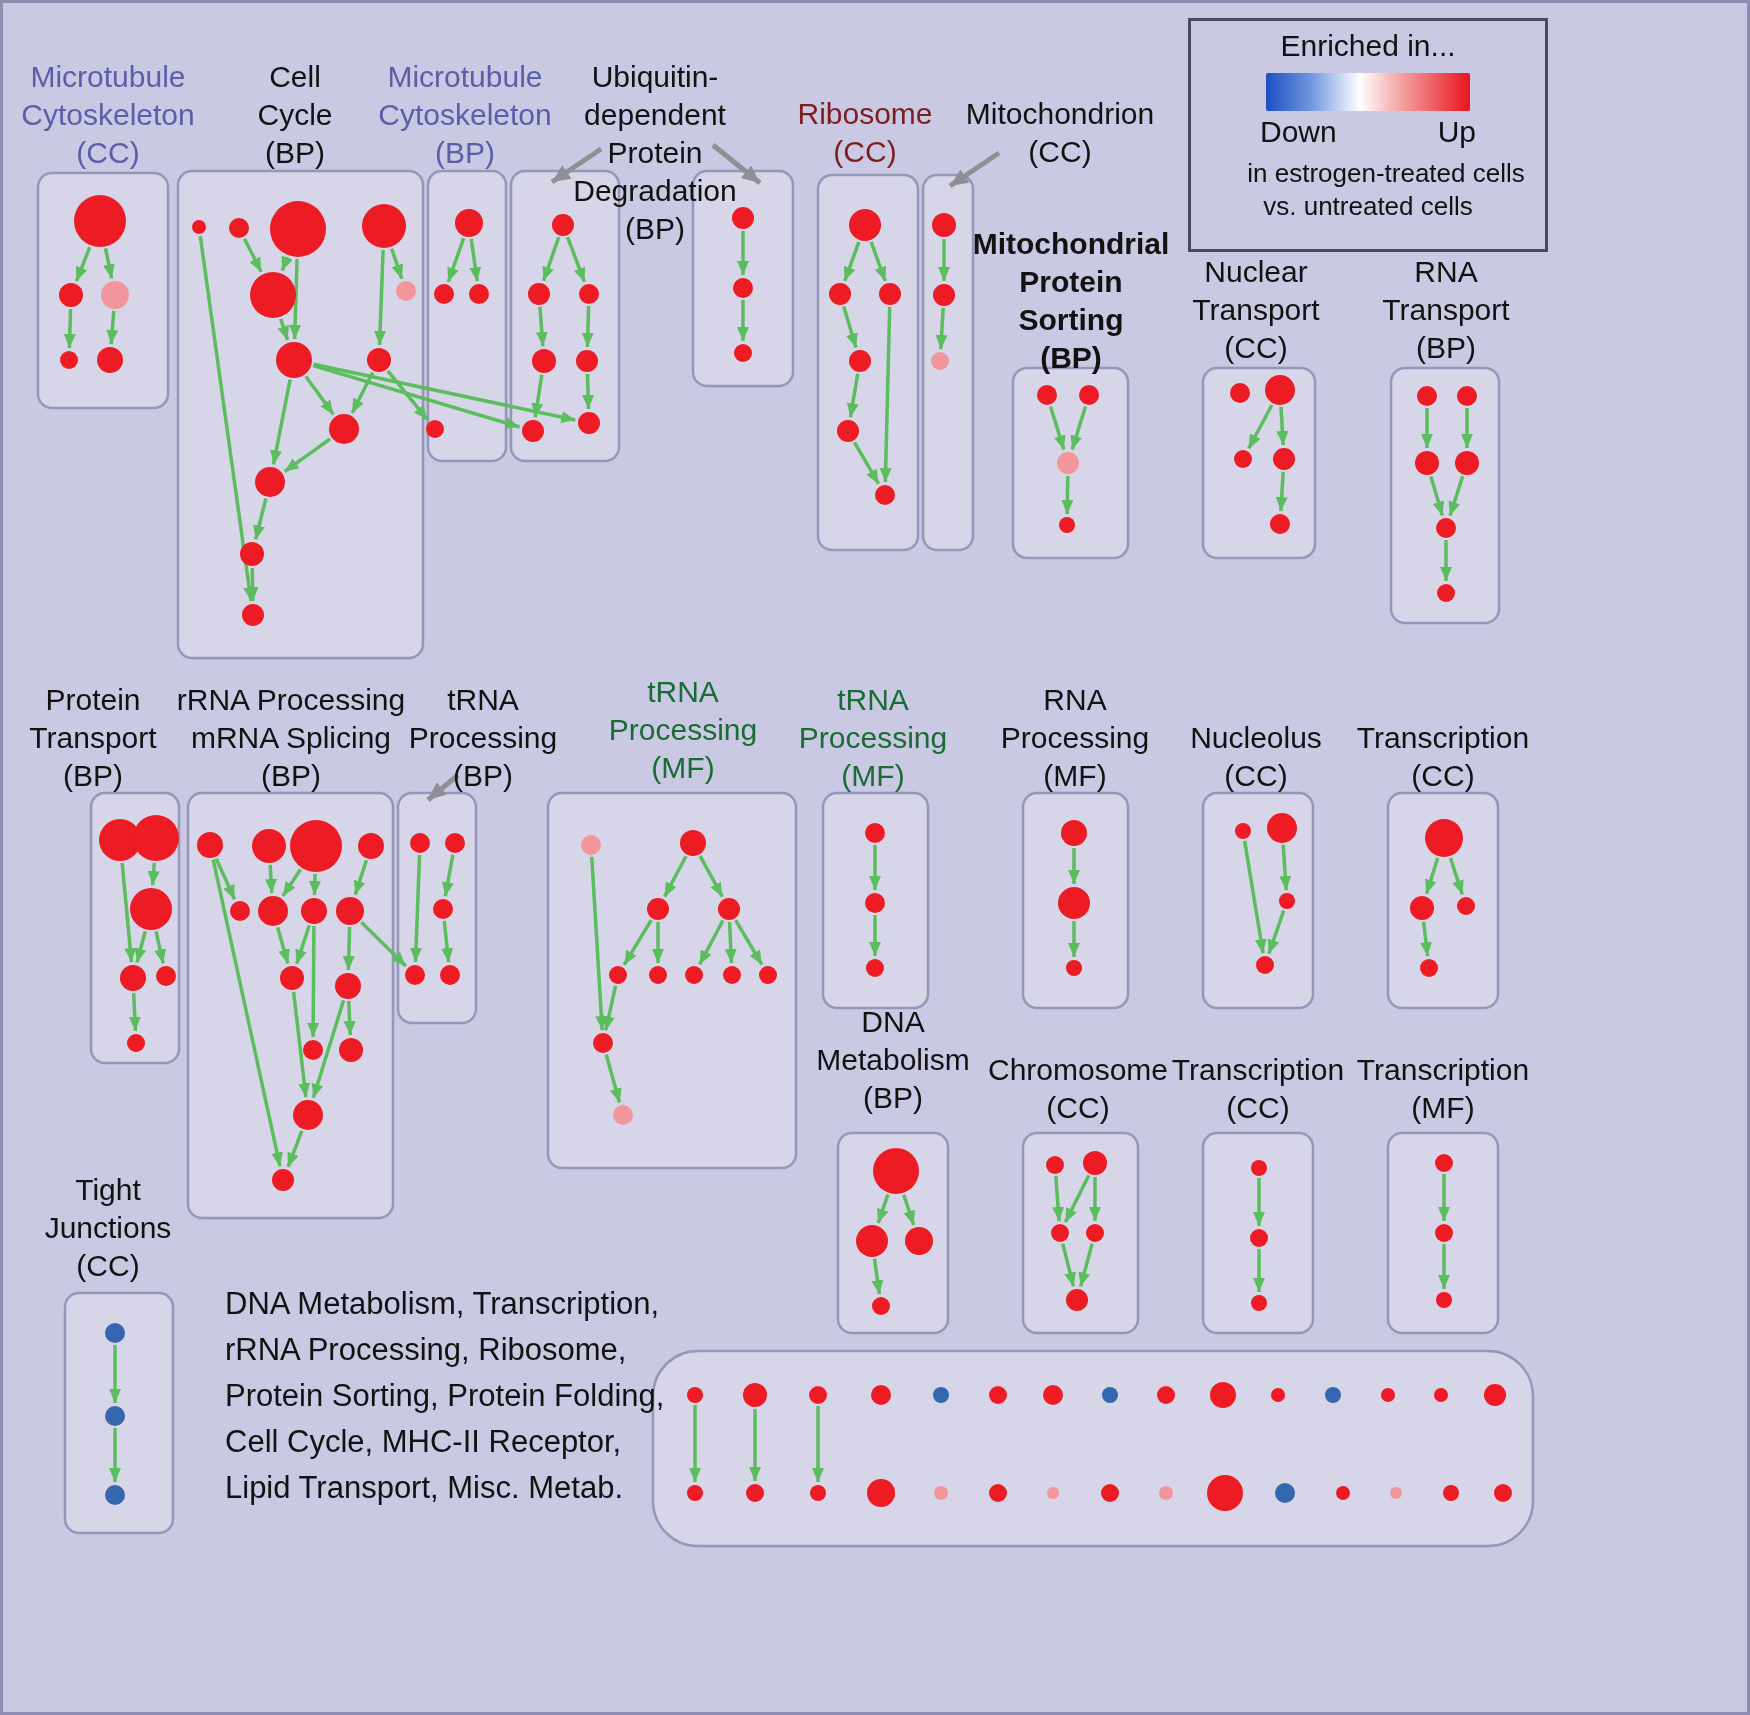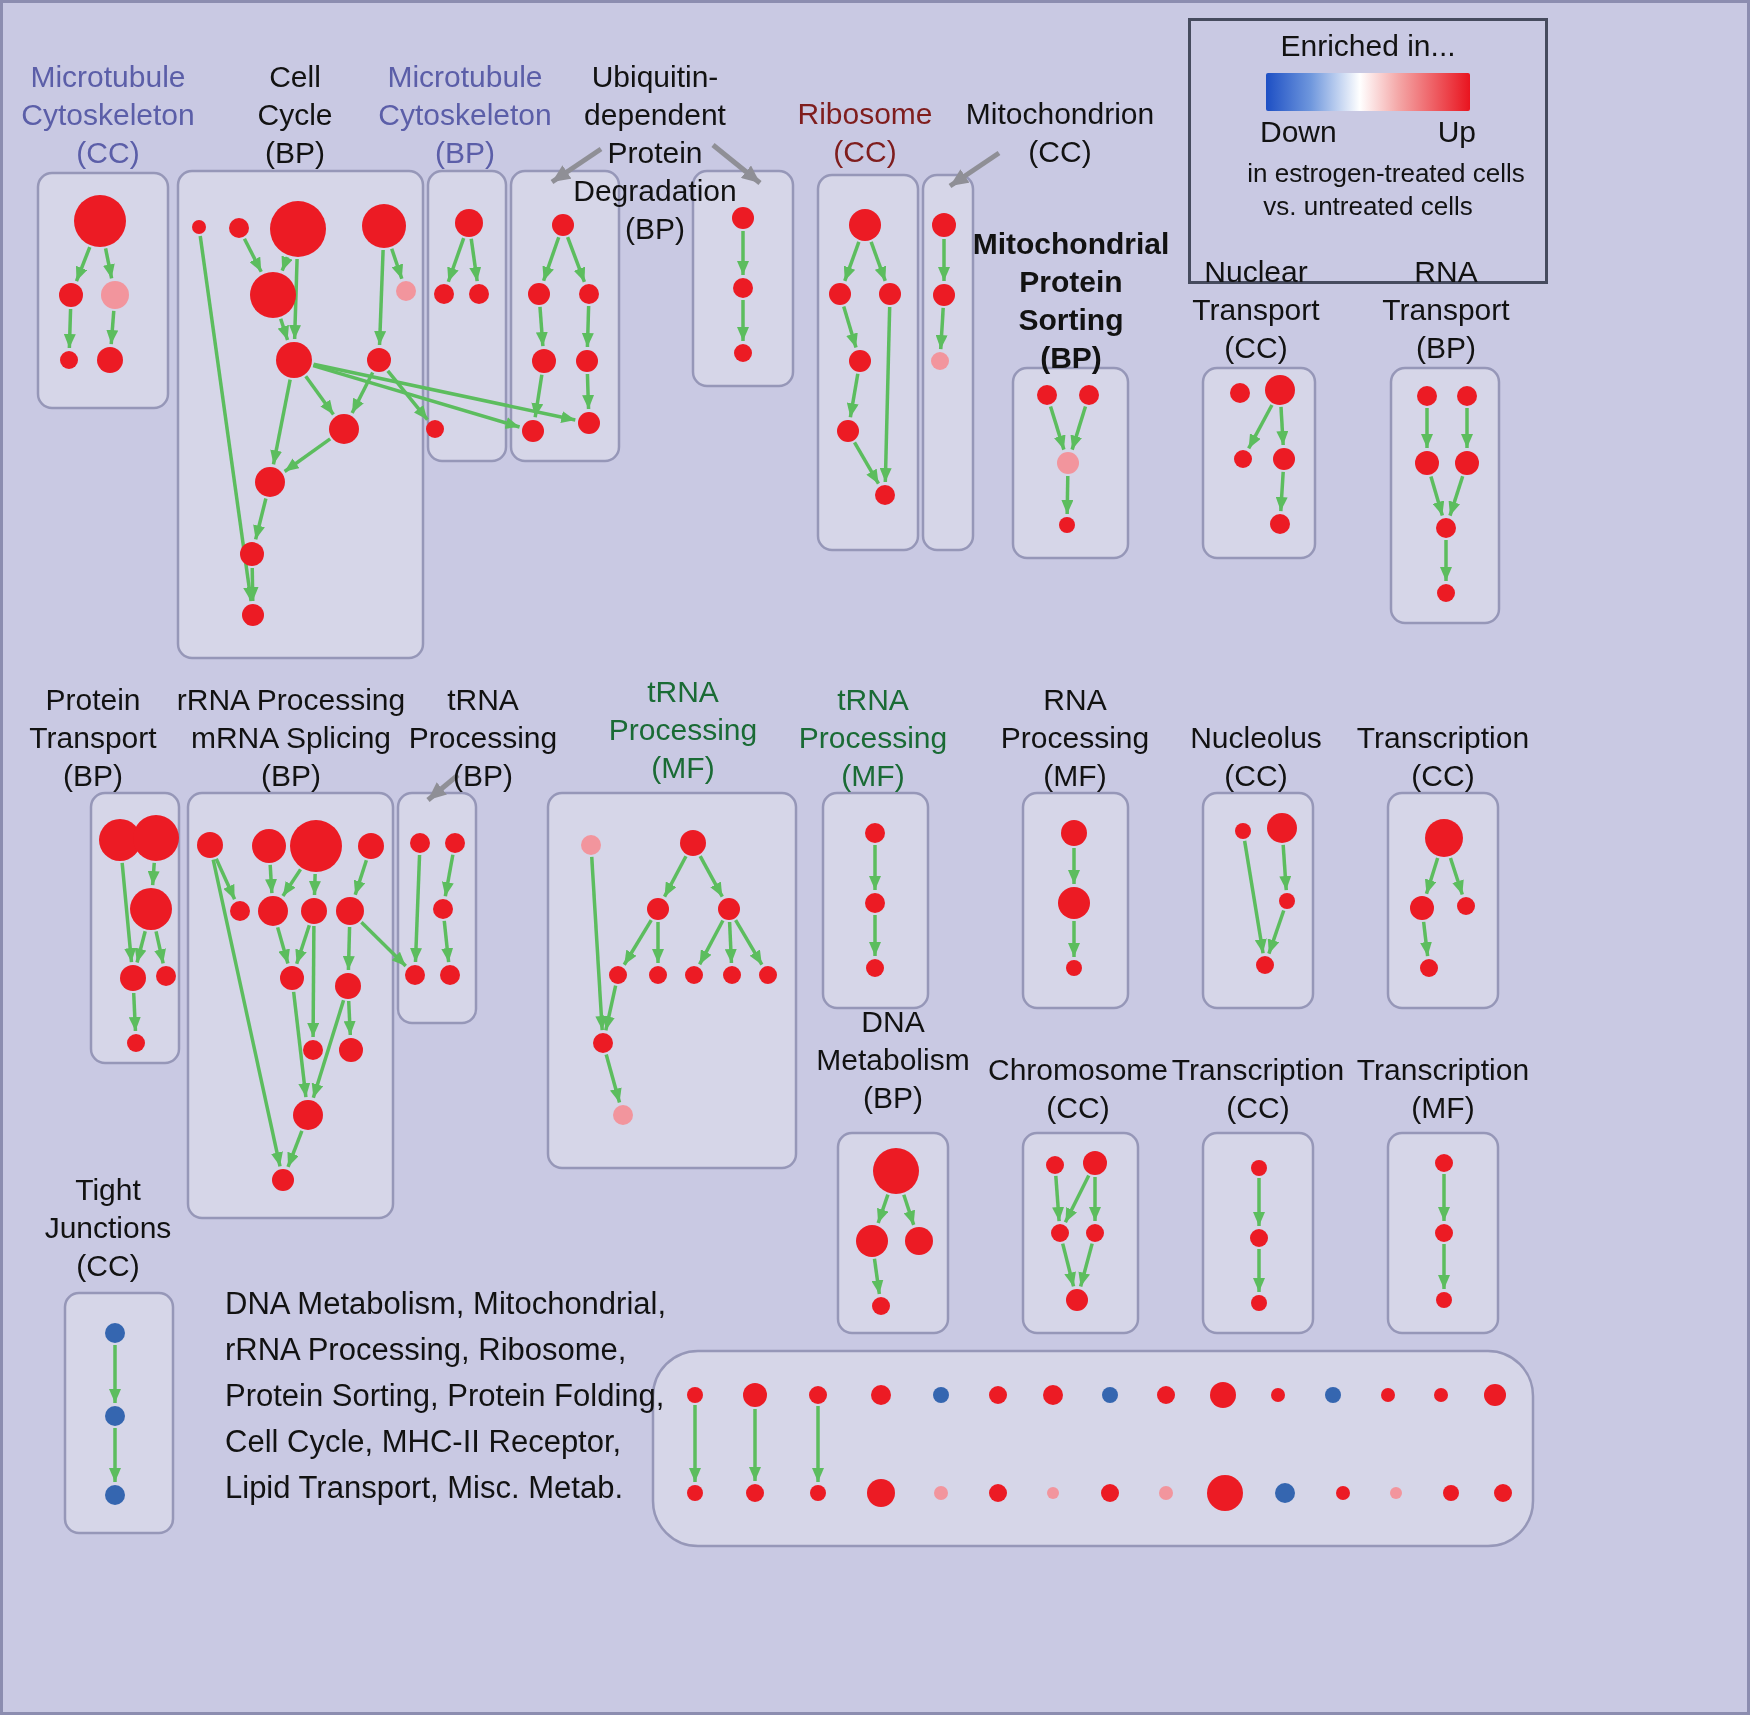--- a/index.html
+++ b/index.html
@@ -3,21 +3,21 @@
 <meta charset="utf-8">
 <style>
   * { margin:0; padding:0; box-sizing:border-box; }
   html,body { width:1750px; }
   body { background:#c9c9e3; font-family:"Liberation Sans","DejaVu Sans",sans-serif; }
   #figure { position:relative; width:1750px; height:1715px; background:#c9c9e3;
             border:3px solid #8c8db0; overflow:hidden; }
   #figure-svg { position:absolute; left:0; top:0; }
   .cluster-label { position:absolute; transform:translateX(-50%); text-align:center;
                    font-size:30px; line-height:38px; white-space:nowrap; }
-  .legend { position:absolute; left:1185px; top:15px; width:360px; height:266px;
+  .legend { position:absolute; left:1185px; top:15px; width:360px; height:234px;
             border:3px solid #464b5e; background:#c9c9e3;
             display:flex; flex-direction:column; align-items:center; }
   .legend-title { font-size:30px; margin-top:8px; color:#121212; }
   .legend-gradient { width:204px; height:38px; margin-top:10px; border-radius:2px;
             background:linear-gradient(to right,#1d4fc4 0%,#6f97dd 22%,#ffffff 46%,#f4a7a7 65%,#e9141f 100%); }
   .legend-updown { display:flex; justify-content:space-between; width:216px; margin-top:4px;
             font-size:30px; color:#121212;gap:32px; }
   .legend-sub { font-size:26px; line-height:33px; color:#121212; }
   .legend-sub.first { margin-top:8px;margin-left:36px; }
   .note { position:absolute; left:222px; top:1278px; font-size:31px; line-height:46px;
@@ -334,21 +334,21 @@
     <div class="legend-gradient"></div>
     <div class="legend-updown">
       <span>Down</span>
       <span>Up</span>
     </div>
     <div class="legend-sub first">in estrogen-treated cells</div>
     <div class="legend-sub">vs. untreated cells</div>
   </div>
 
   <div id="mixed-note" class="note">
-      <div>DNA Metabolism, Mitochondrial,</div>
+      <div>DNA Metabolism, Transcription,</div>
       <div>rRNA Processing, Ribosome,</div>
       <div>Protein Sorting, Protein Folding,</div>
       <div>Cell Cycle, MHC-II Receptor,</div>
       <div>Lipid Transport, Misc. Metab.</div>
     </div>
 
 <div class="cluster-label" style="left: 105px; top: 55px; color: rgb(91, 94, 168);">
       <div>Microtubule</div>
       <div>Cytoskeleton</div>
       <div>(CC)</div>

